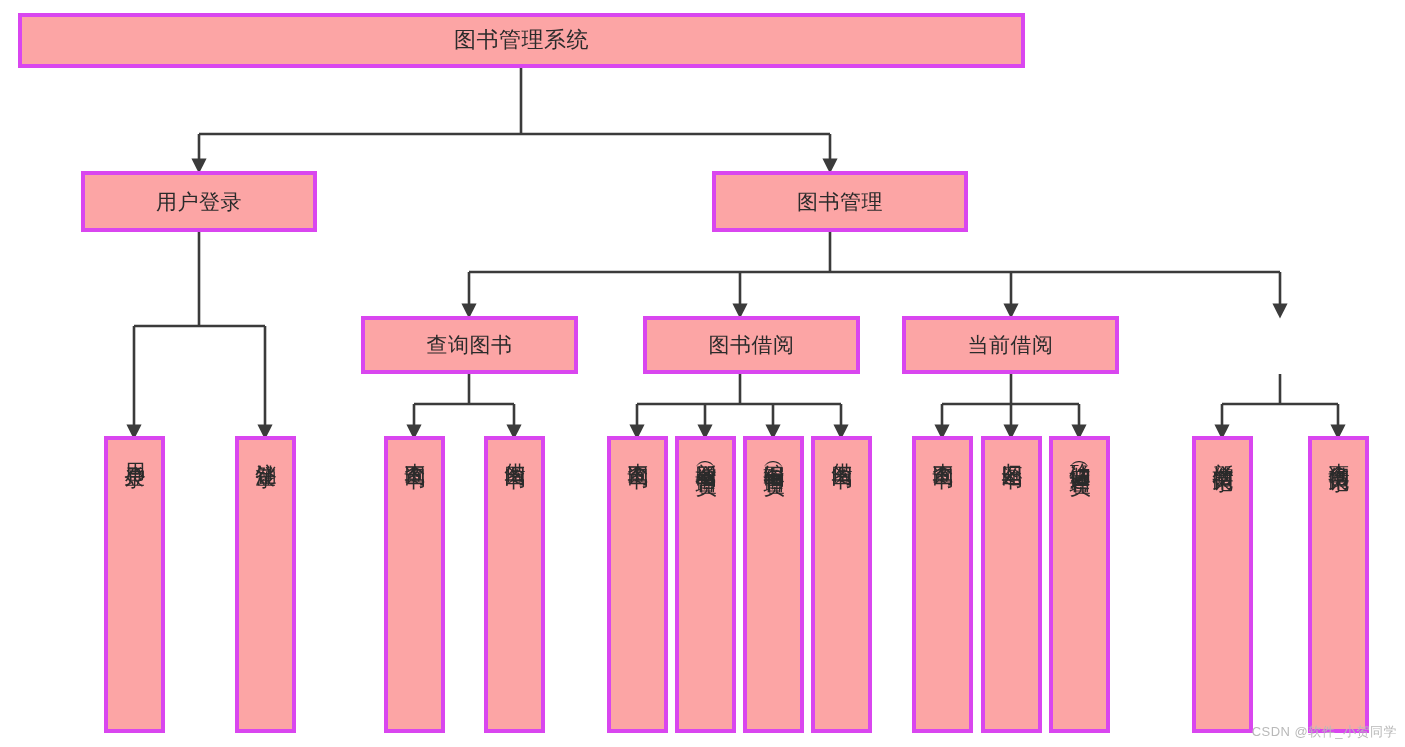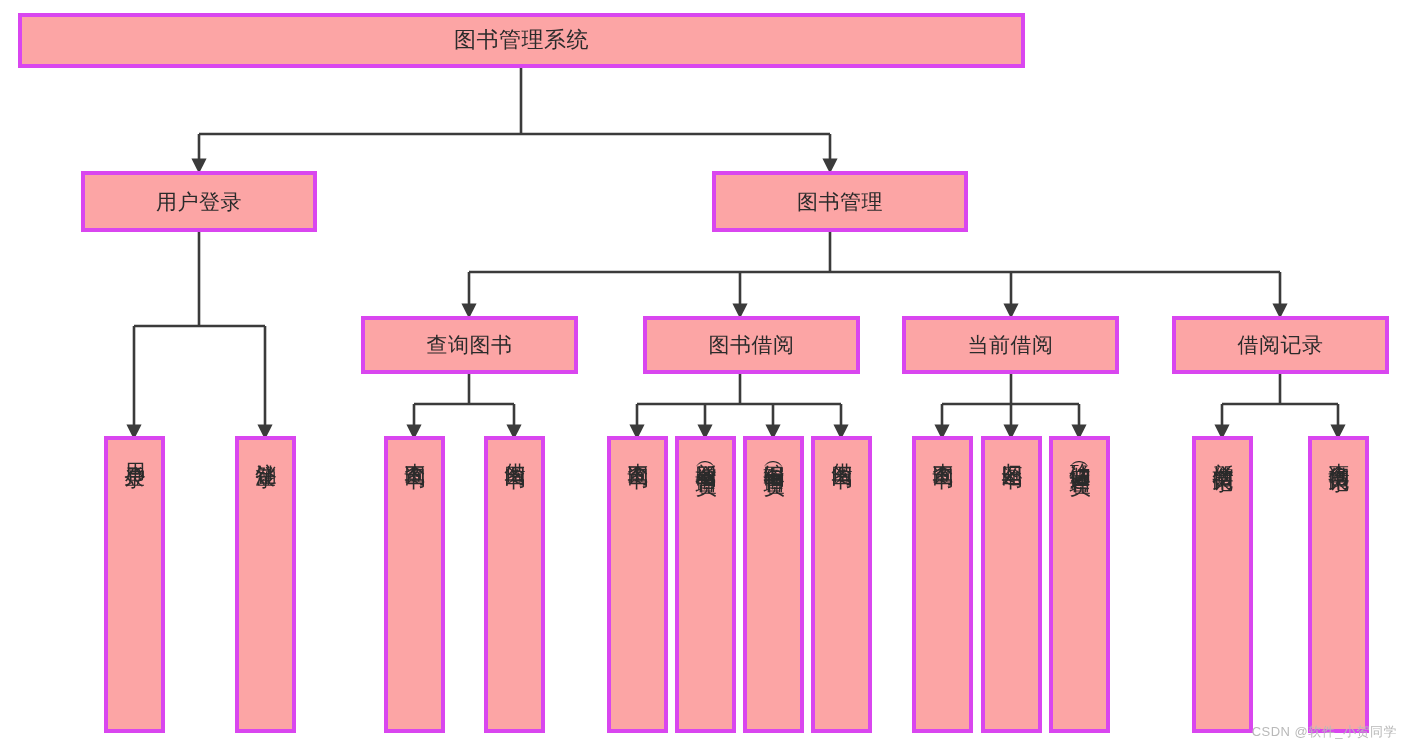--- a/index.html
+++ b/index.html
@@ -144,23 +144,20 @@
 
   <div class="node horiz" style="left:361px; top:316px; width:217px; height:58px;">
     <span class="node-label">查询图书</span>
   </div>
   <div class="node horiz" style="left:631px; top:316px; width:217px; height:58px;margin-left:12px;">
     <span class="node-label">图书借阅</span>
   </div>
   <div class="node horiz" style="left:902px; top:316px; width:217px; height:58px;">
     <span class="node-label">当前借阅</span>
   </div>
-  <div class="node horiz" style="left:1172px; top:316px; width:217px; height:58px;">
-    <span class="node-label">借阅记录</span>
-  </div>
 
   <div class="node vert" style="left:104px; top:436px; width:61px; height:297px;">
     <span class="node-label">用户登录</span>
   </div>
   <div class="node vert" style="left:235px; top:436px; width:61px; height:297px;">
     <span class="node-label">注销登录</span>
   </div>
 
   <div class="node vert" style="left:384px; top:436px; width:61px; height:297px;">
     <span class="node-label">查询图书</span>

